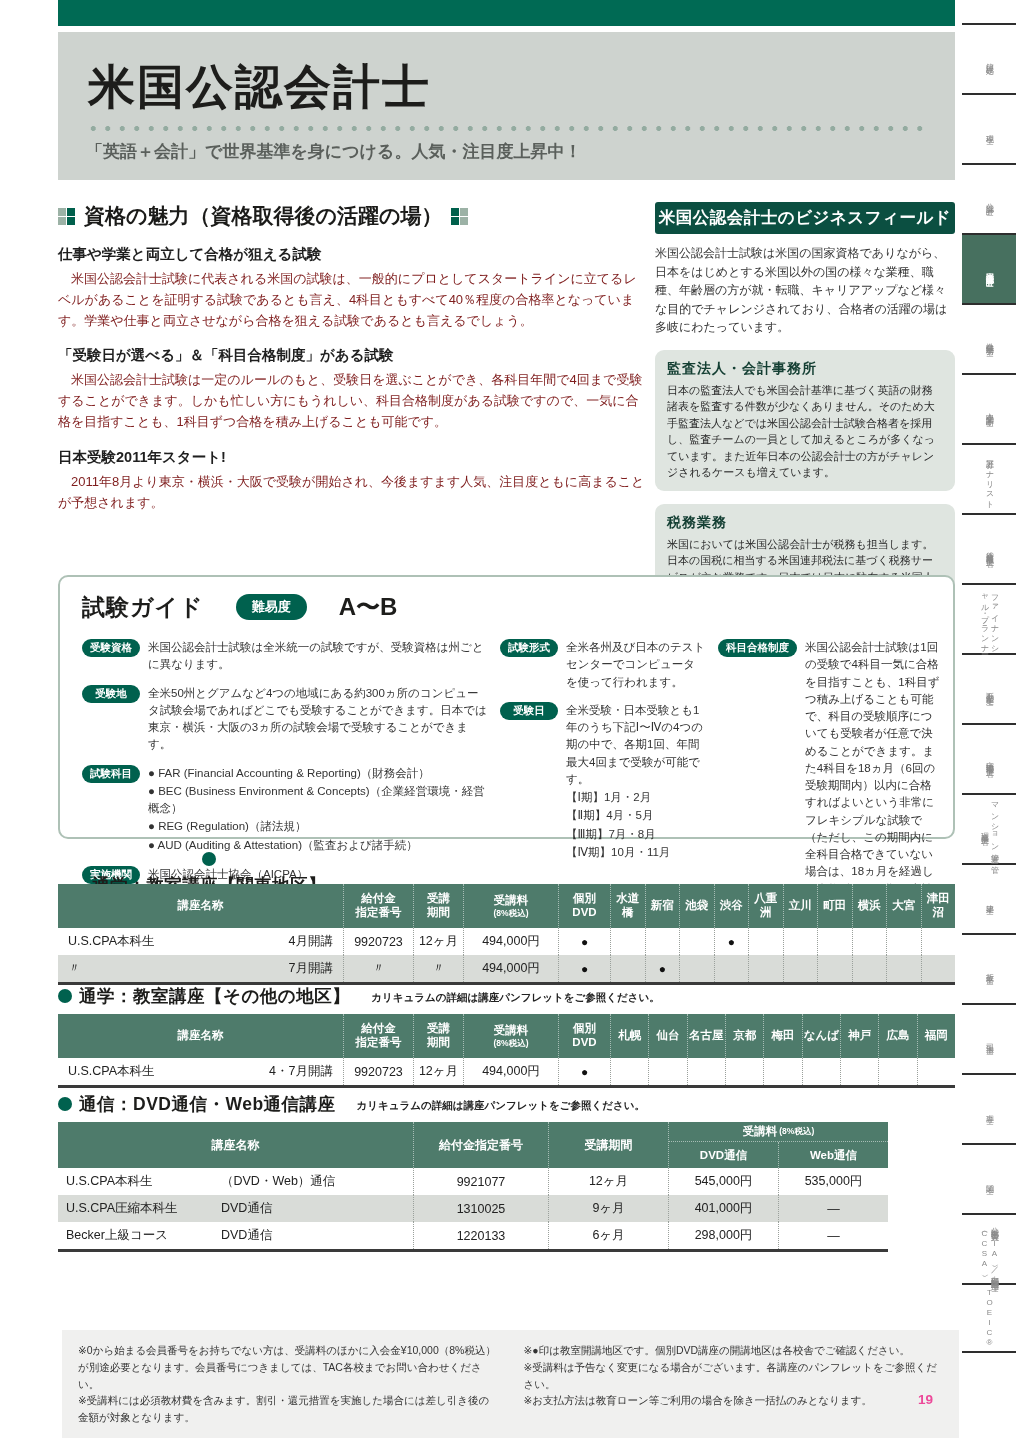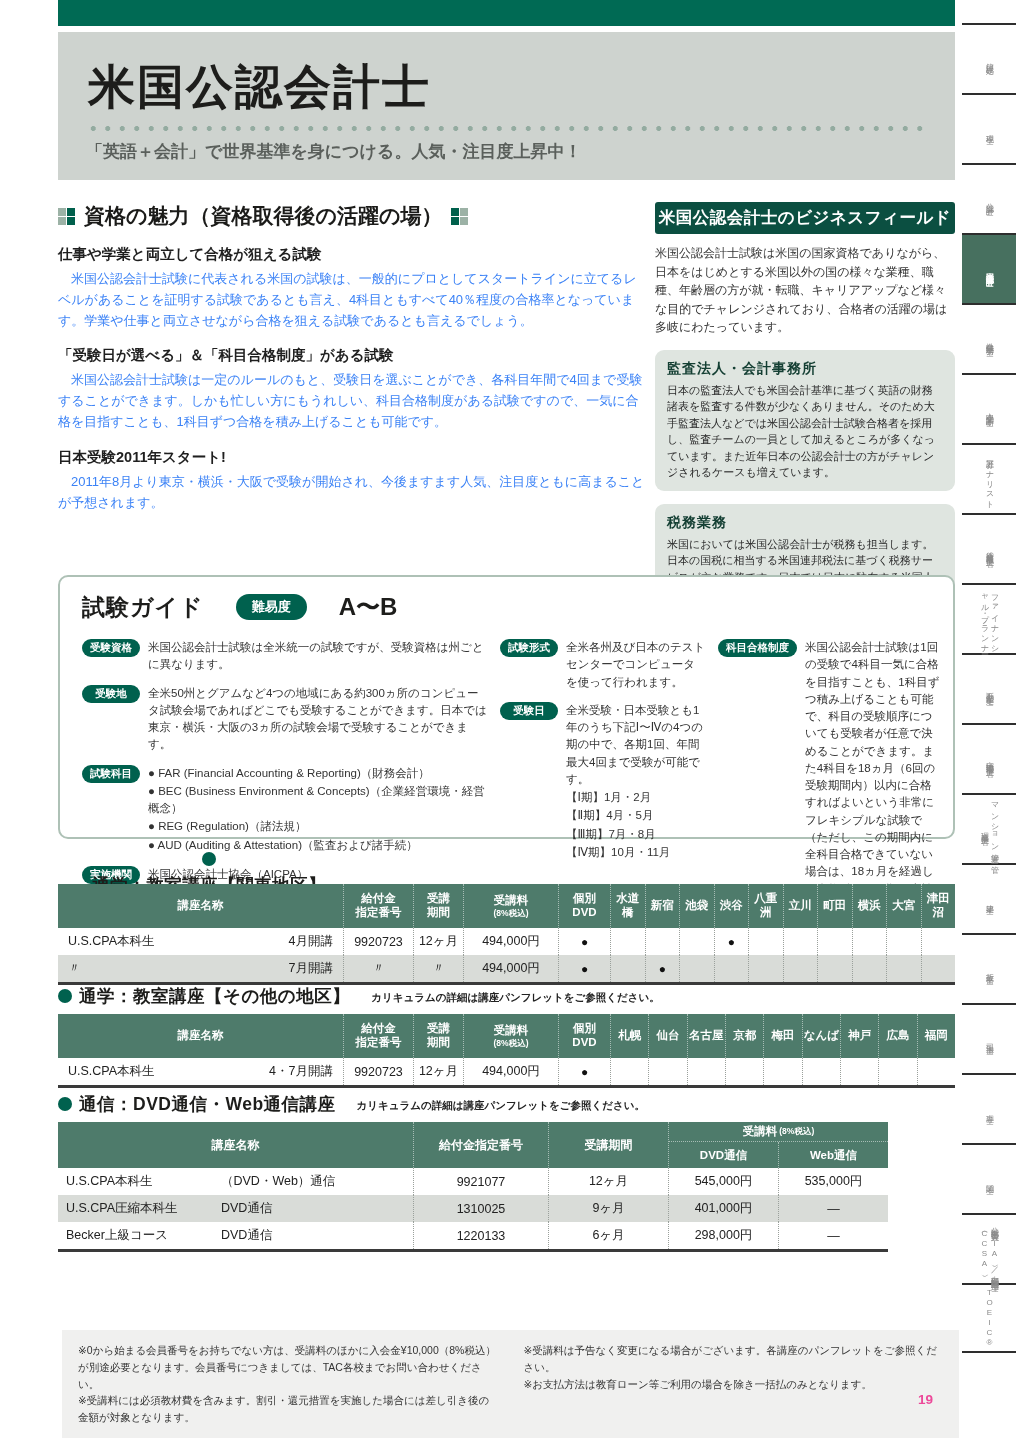--- a/index.html
+++ b/index.html
@@ -16,21 +16,21 @@
   .subtitle { position:absolute; left:28px; top:108px; font-size:17px; font-weight:bold; color:#5a5f5b; }
 
   
   .leftcol { position:absolute; left:58px; top:202px; width:588px; }
   .appeal-heading { display:flex; align-items:center; gap:9px; font-size:21px; font-weight:bold; color:#1b1b19; }
   .sq-mark { display:inline-grid; grid-template-columns:8px 8px; grid-template-rows:8px 8px; gap:1px; }
   .sq-mark i { display:block; }
   .sq-a { background:#9cb2a6; } .sq-b { background:#00604c; }
   .appeal-sub { margin-top:15px; }
   .appeal-sub h3 { font-size:14.5px; font-weight:bold; color:#1f1f1f; margin-bottom:5px; }
-  .appeal-sub p { font-size:13px; color:#3b82f6; line-height:1.6; }
+  .appeal-sub p { font-size:13px; color:#7f1d1d; line-height:1.6; }
 
   
   .rightcol { position:absolute; left:655px; top:202px; width:300px; }
   .bf-head { height:32px; background:#0b4f41; color:#fff; font-size:16.5px; font-weight:bold;
              display:flex; align-items:center; justify-content:center; border-radius:3px; letter-spacing:.5px; }
   .bf-intro { margin-top:10px; font-size:12px; color:#333; line-height:1.55; }
   .bf-box { background:#dfe5e0; border-radius:9px; padding:10px 12px; margin-top:13px; }
   .bf-box h4 { font-size:14px; font-weight:bold; color:#143f33; margin-bottom:4px; letter-spacing:1px; }
   .bf-box h4 .suffix { font-size:8.5px; letter-spacing:0; }
   .bf-box p { font-size:11px; color:#2b2b2b; line-height:1.5; }
@@ -407,20 +407,21 @@
       <div class="c3-fee">―</div>
     </div>
   </div>
 
   <div class="notes">
     <div class="notes-col">
       <div>※0から始まる会員番号をお持ちでない方は、受講料のほかに入会金¥10,000（8%税込）が別途必要となります。会員番号につきましては、TAC各校までお問い合わせください。</div>
       <div>※受講料には必須教材費を含みます。割引・還元措置を実施した場合には差し引き後の金額が対象となります。</div>
     </div>
     <div class="notes-col">
+      <div>※●印は教室開講地区です。個別DVD講座の開講地区は各校舎でご確認ください。</div>
       <div>※受講料は予告なく変更になる場合がございます。各講座のパンフレットをご参照ください。</div>
       <div>※お支払方法は教育ローン等ご利用の場合を除き一括払のみとなります。</div>
     </div>
   </div>
 
   <div class="sidebar">
     <div class="tab">
         <span>簿記検定</span>
       </div>
     <div class="tab">

